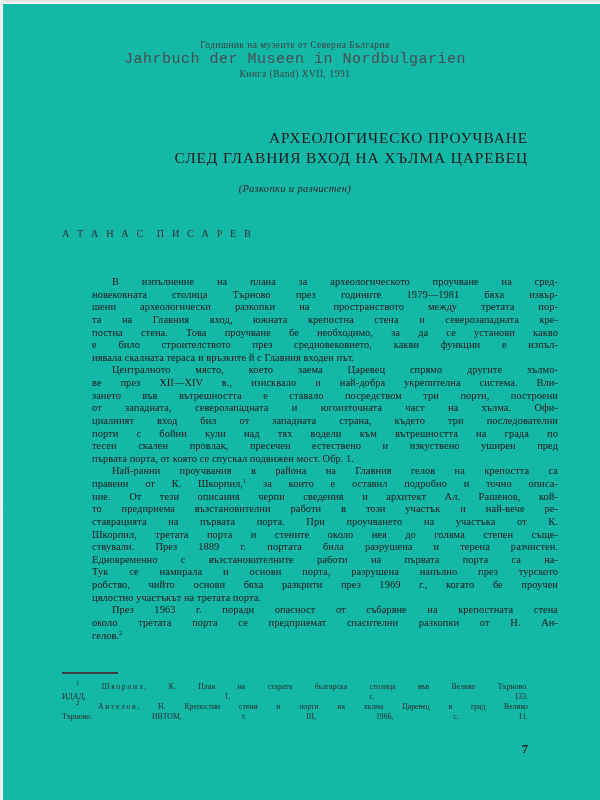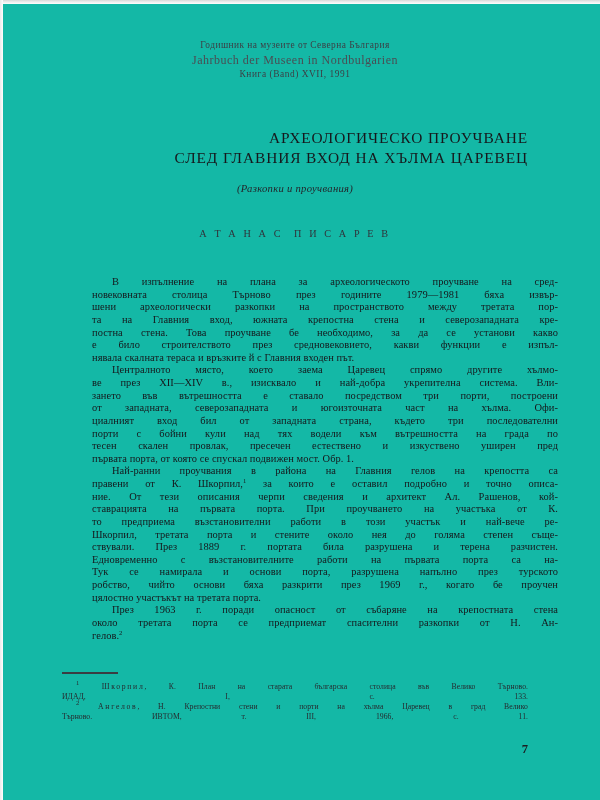--- a/index.html
+++ b/index.html
@@ -54,23 +54,24 @@
     text-align: center;
     color: #3c3f45;
   }
   .masthead .mh-line {
     font-size: 9.4px;
     letter-spacing: 0.45px;
     line-height: 14.6px;
     white-space: nowrap;
   }
   .masthead .mh-line.mh-de {
-    font-size: 12px;
+    font-size: 15px;
     letter-spacing: 0.5px;
     color: #4a4d53;
+    font-family: Liberation Mono, monospace;
   }
   .masthead .mh-line.mh-book {
     font-size: 9.4px;
     letter-spacing: 0.55px;
   }
 
   
   .title-block {
     position: absolute;
     left: 0;
@@ -94,21 +95,20 @@
     font-style: italic;
     font-size: 10.6px;
     letter-spacing: 0.3px;
     color: #23262b;
   }
   .byline {
     position: absolute;
     left: 0;
     top: 228px;
     width: 466px;
-    text-align: center;
     font-size: 10.2px;
     letter-spacing: 2.6px;
     color: #30333a;
   }
   .byline .surname { margin-left: 11px; }
 
   
   .body-col {
     position: absolute;
     left: 0;
@@ -198,21 +198,21 @@
       <div class="mh-line">Годишник на музеите от Северна България</div>
       <div class="mh-line mh-de">Jahrbuch der Museen in Nordbulgarien</div>
       <div class="mh-line mh-book">Книга (Band) XVII, 1991</div>
     </div>
 
     <div class="title-block">
       <div class="title-line">АРХЕОЛОГИЧЕСКО ПРОУЧВАНЕ</div>
       <div class="title-line">СЛЕД ГЛАВНИЯ ВХОД НА ХЪЛМА ЦАРЕВЕЦ</div>
     </div>
 
-    <div class="subtitle">(Разкопки и проучвания)</div>
+    <div class="subtitle">(Разкопки и разчистен)</div>
 
     <div class="byline">
       <span>А Т А Н А С</span><span class="surname">П И С А Р Е В</span>
     </div>
 
     <div class="body-col">
       <p class="para" id="p1">
           <span class="ln j indent">В изпълнение на плана за археологическото проучване на сред-</span>
           <span class="ln j">новековната столица Търново през годините 1979—1981 бяха извър-</span>
           <span class="ln j">шени археологически разкопки на пространството между третата пор-</span>
@@ -228,22 +228,22 @@
           <span class="ln j">от западната, северозападната и югоизточната част на хълма. Офи-</span>
           <span class="ln j">циалният вход бил от западната страна, където три последователни</span>
           <span class="ln j">порти с бойни кули над тях водели към вътрешността на града по</span>
           <span class="ln j">тесен скален провлак, пресечен естествено и изкуствено уширен пред</span>
           <span class="ln j last">първата порта, от която се спускал подвижен мост. Обр. 1.</span>
         </p>
       <p class="para" id="p3">
           <span class="ln j indent">Най-ранни проучвания в района на Главния гелов на крепостта са</span>
           <span class="ln j">правени от К. Шкорпил,<sup>1</sup> за които е оставил подробно и точно описа-</span>
           <span class="ln j">ние. От тези описания черпи сведения и архитект Ал. Рашенов, кой-</span>
+          <span class="ln j">то предприема възстановителни работи в този участък и най-вече ре-</span>
           <span class="ln j">ставрацията на първата порта. При проучването на участъка от К.</span>
-          <span class="ln j">то предприема възстановителни работи в този участък и най-вече ре-</span>
           <span class="ln j">Шкорпил, третата порта и стените около нея до голяма степен съще-</span>
           <span class="ln j">ствували. През 1889 г. портата била разрушена и терена разчистен.</span>
           <span class="ln j">Едновременно с възстановителните работи на първата порта са на-</span>
           <span class="ln j">Тук се намирала и основи порта, разрушена напълно през турското</span>
           <span class="ln j">робство, чийто основи бяха разкрити през 1969 г., когато бе проучен</span>
           <span class="ln j last">цялостно участъкът на третата порта.</span>
         </p>
       <p class="para" id="p4">
           <span class="ln j indent">През 1963 г. поради опасност от събаряне на крепостната стена</span>
           <span class="ln j">около третата порта се предприемат спасителни разкопки от Н. Ан-</span>

